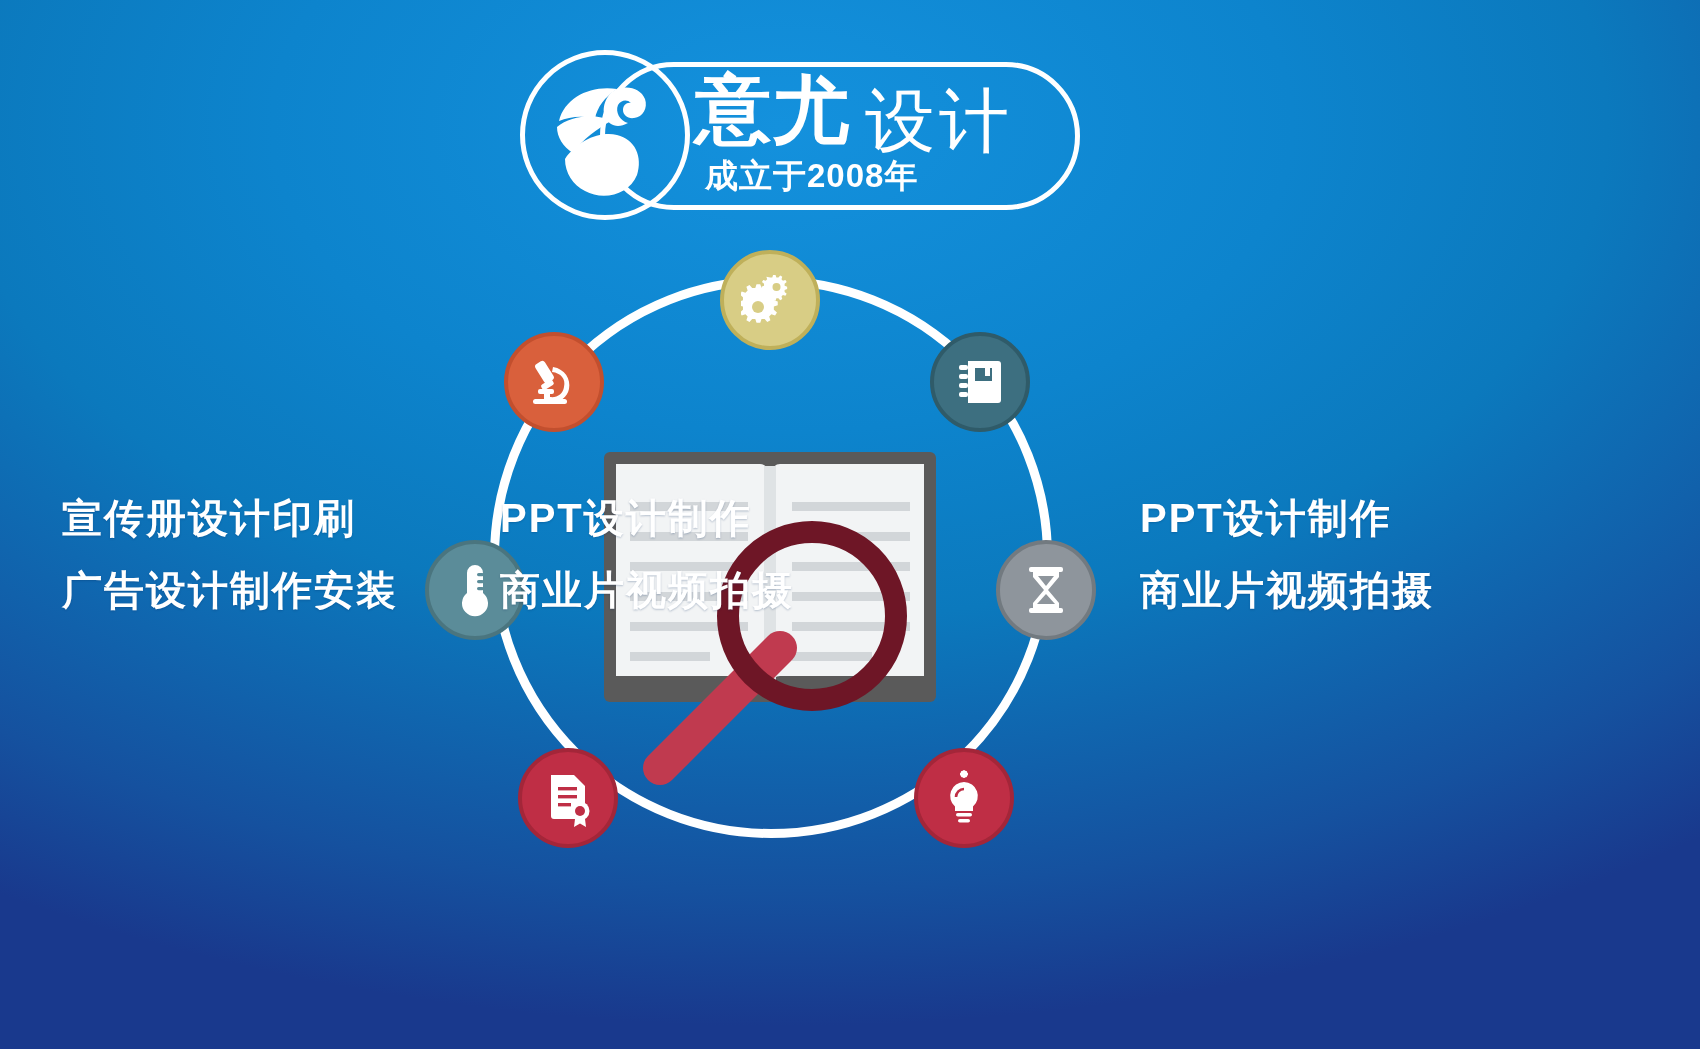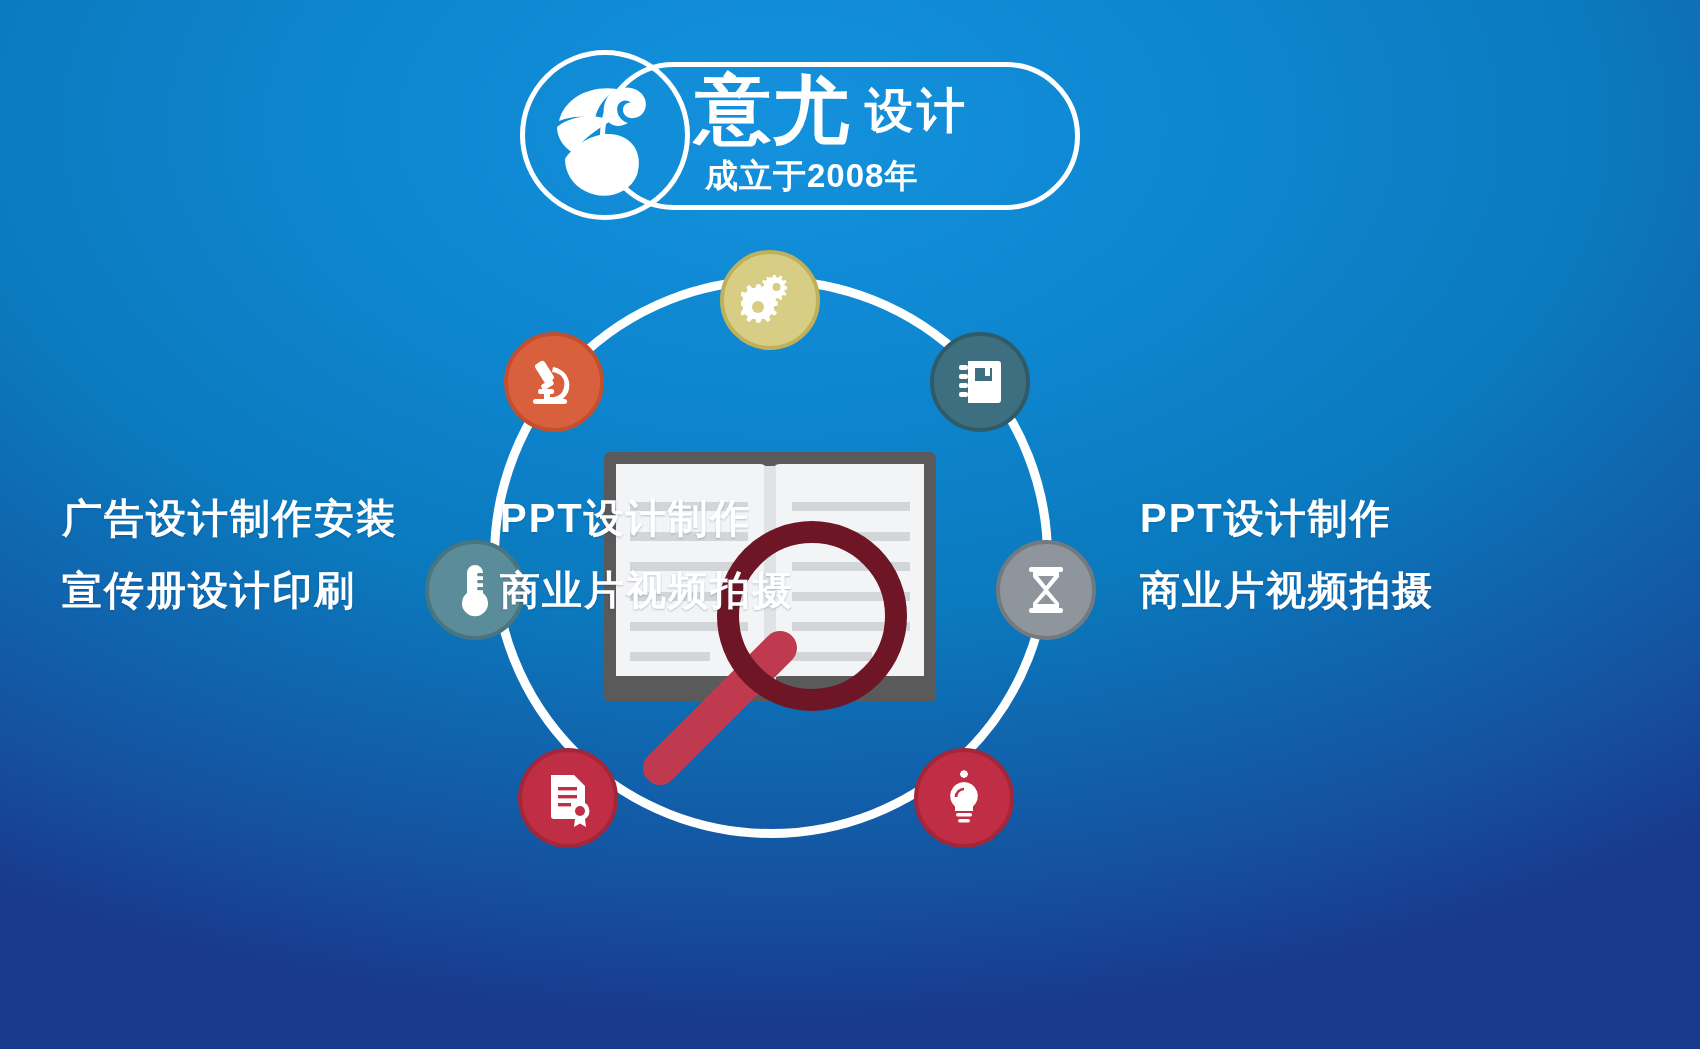--- a/index.html
+++ b/index.html
@@ -28,22 +28,22 @@
   #logo-mark svg{position:absolute;left:0;top:0;}
   #logo-text{
     position:absolute;left:185px;top:18px;width:390px;height:140px;
   }
   .logo-cn-bold{
     position:absolute;left:0;top:0;
     font-size:76px;line-height:82px;color:#ffffff;font-weight:bold;
     letter-spacing:2px;
   }
   .logo-cn-thin{
-    position:absolute;left:170px;top:2px;
-    font-size:48px;line-height:82px;color:#ffffff;font-weight:700;
+    position:absolute;left:170px;top:12px;
+    font-size:70px;line-height:82px;color:#ffffff;font-weight:400;
     letter-spacing:4px;
   }
   .logo-sub{
     position:absolute;left:2px;top:88px;
     font-size:33px;line-height:40px;color:#ffffff;font-weight:bold;
     letter-spacing:1px;
     margin-left:8px;
   }
   
   #diagram{position:absolute;left:462px;top:248px;width:620px;height:620px;}
@@ -222,22 +222,22 @@
   </div>
 
   <div id="magnifier">
     <svg width="310" height="310" viewBox="0 0 310 310" aria-hidden="true">
       <line x1="150" y1="158" x2="30" y2="278" stroke="#c03a4f" stroke-width="34" stroke-linecap="round"></line>
       <circle cx="182" cy="126" r="84" fill="none" stroke="#6e1626" stroke-width="22"></circle>
     </svg>
   </div>
 
   <div class="textblock" id="text-left">
+    <div class="textline">宣传册设计印刷</div>
     <div class="textline">广告设计制作安装</div>
-    <div class="textline">宣传册设计印刷</div>
   </div>
 
   <div class="textblock" id="text-mid">
     <div class="textline">PPT设计制作</div>
     <div class="textline">商业片视频拍摄</div>
   </div>
 
   <div class="textblock" id="text-right">
     <div class="textline">PPT设计制作</div>
     <div class="textline">商业片视频拍摄</div>

